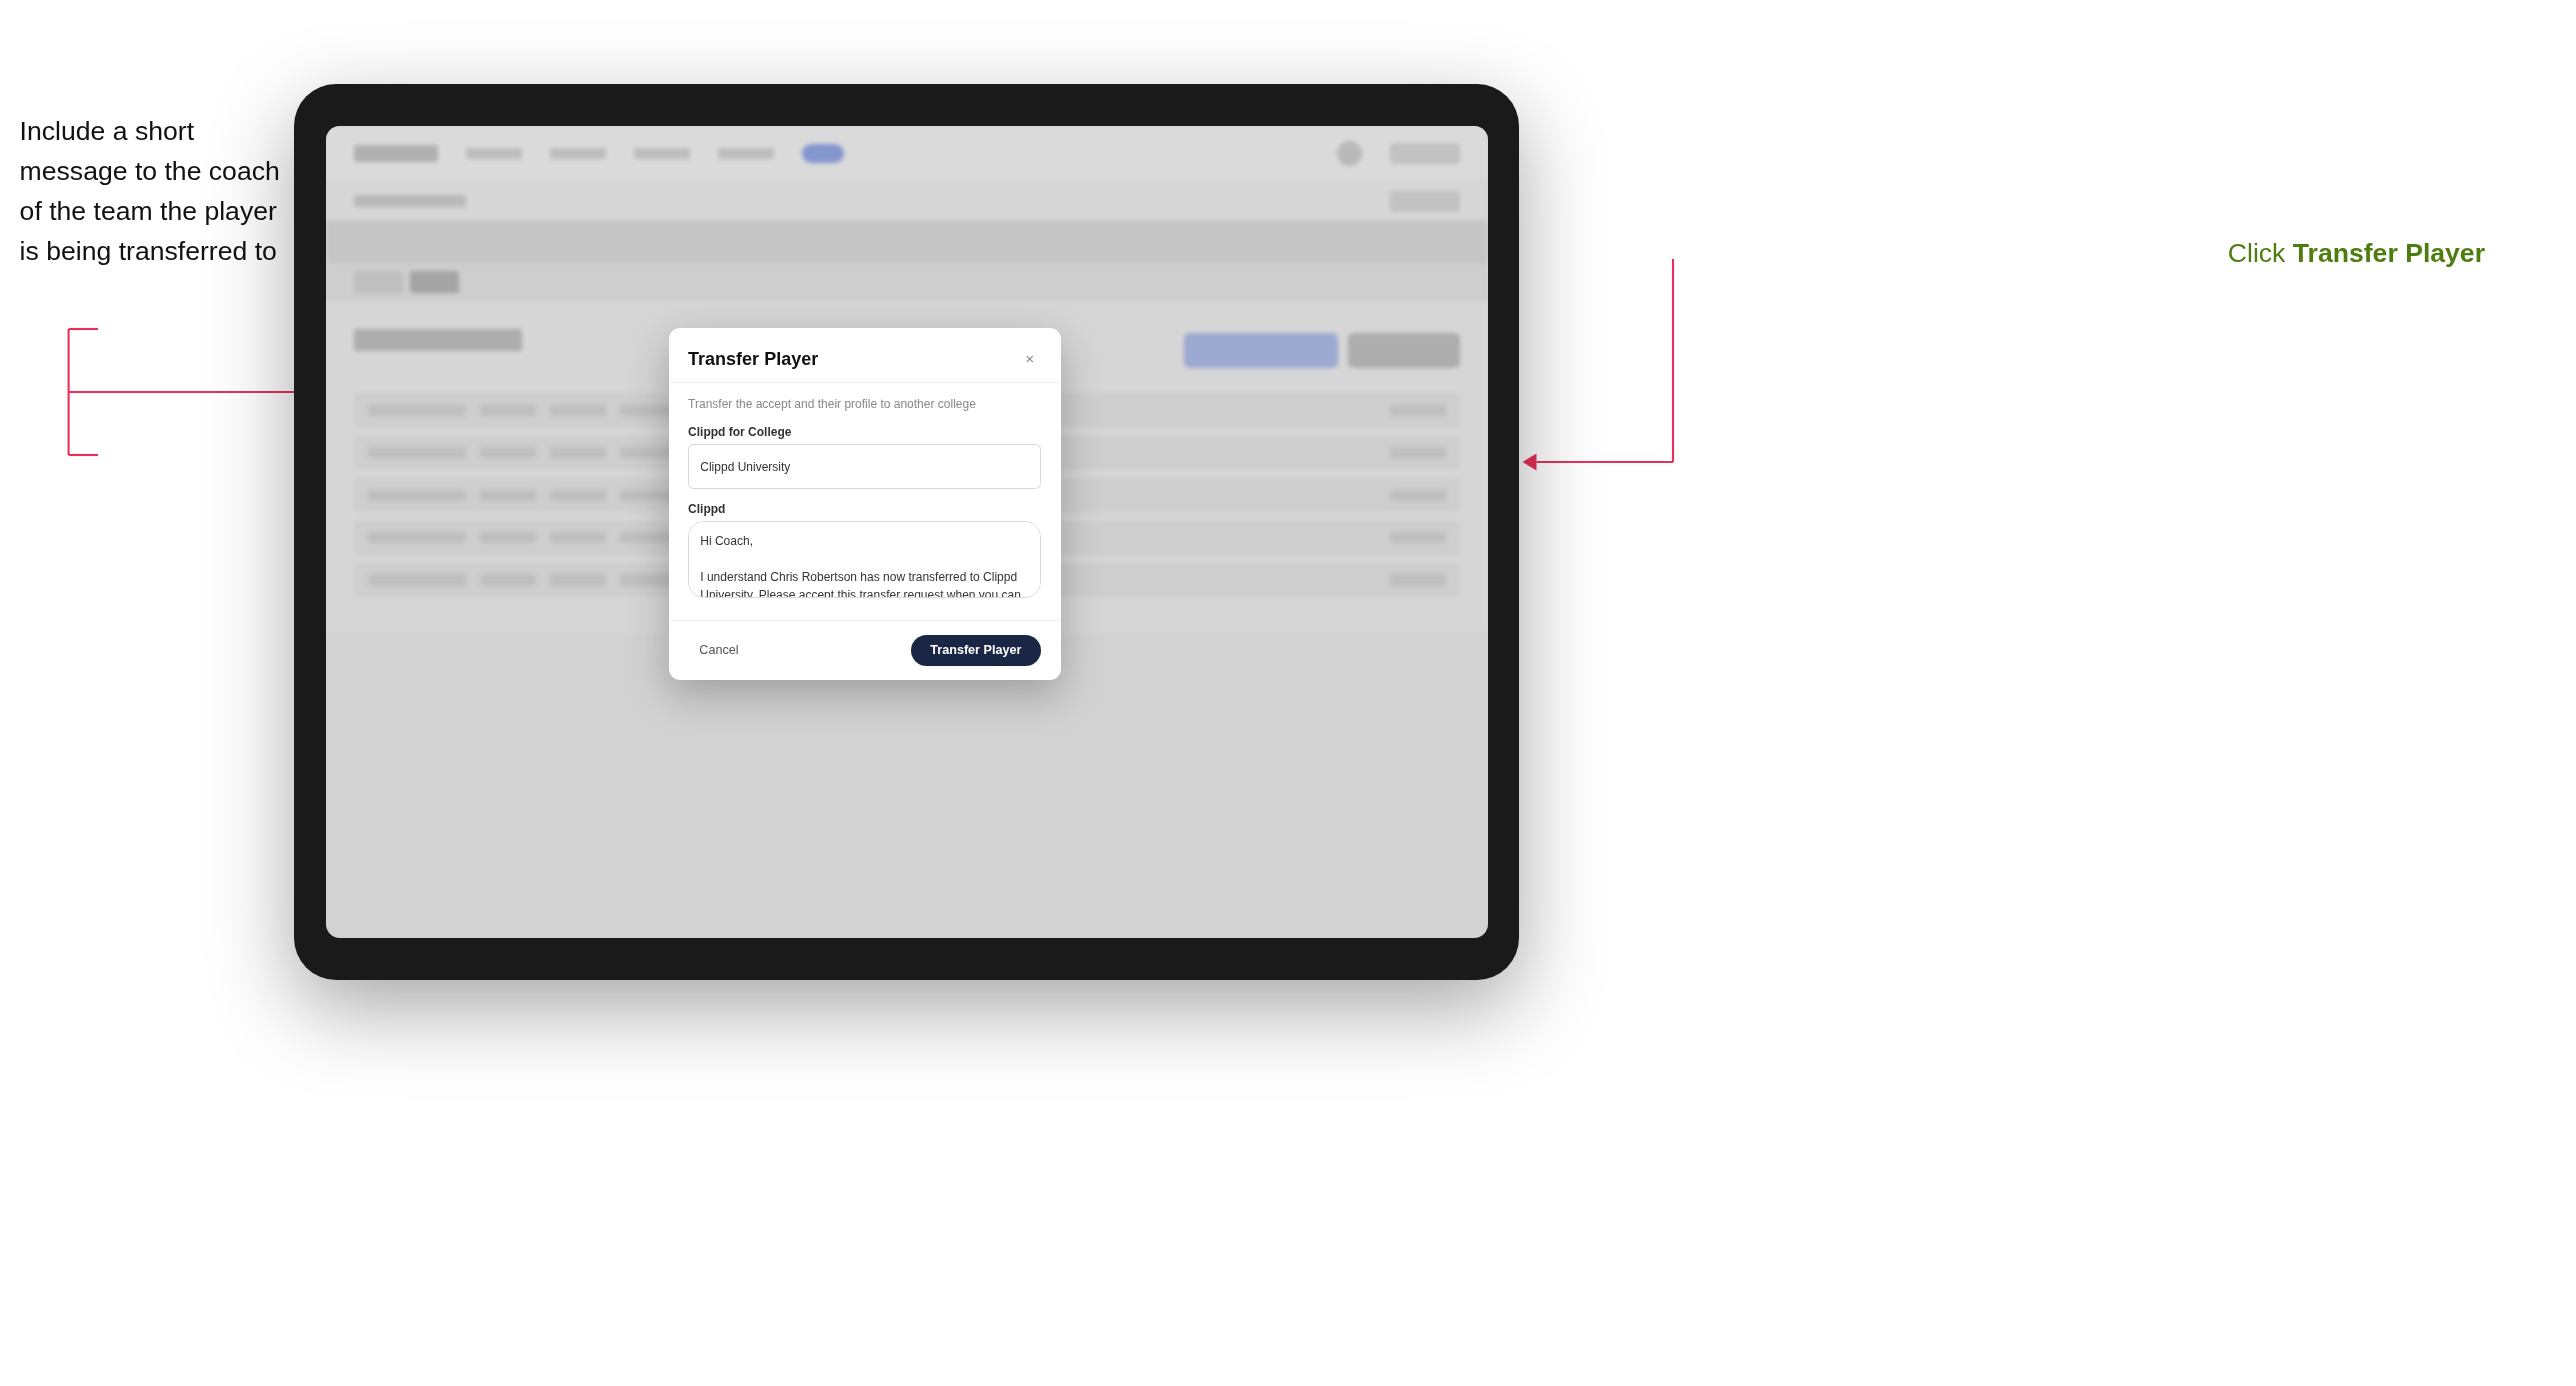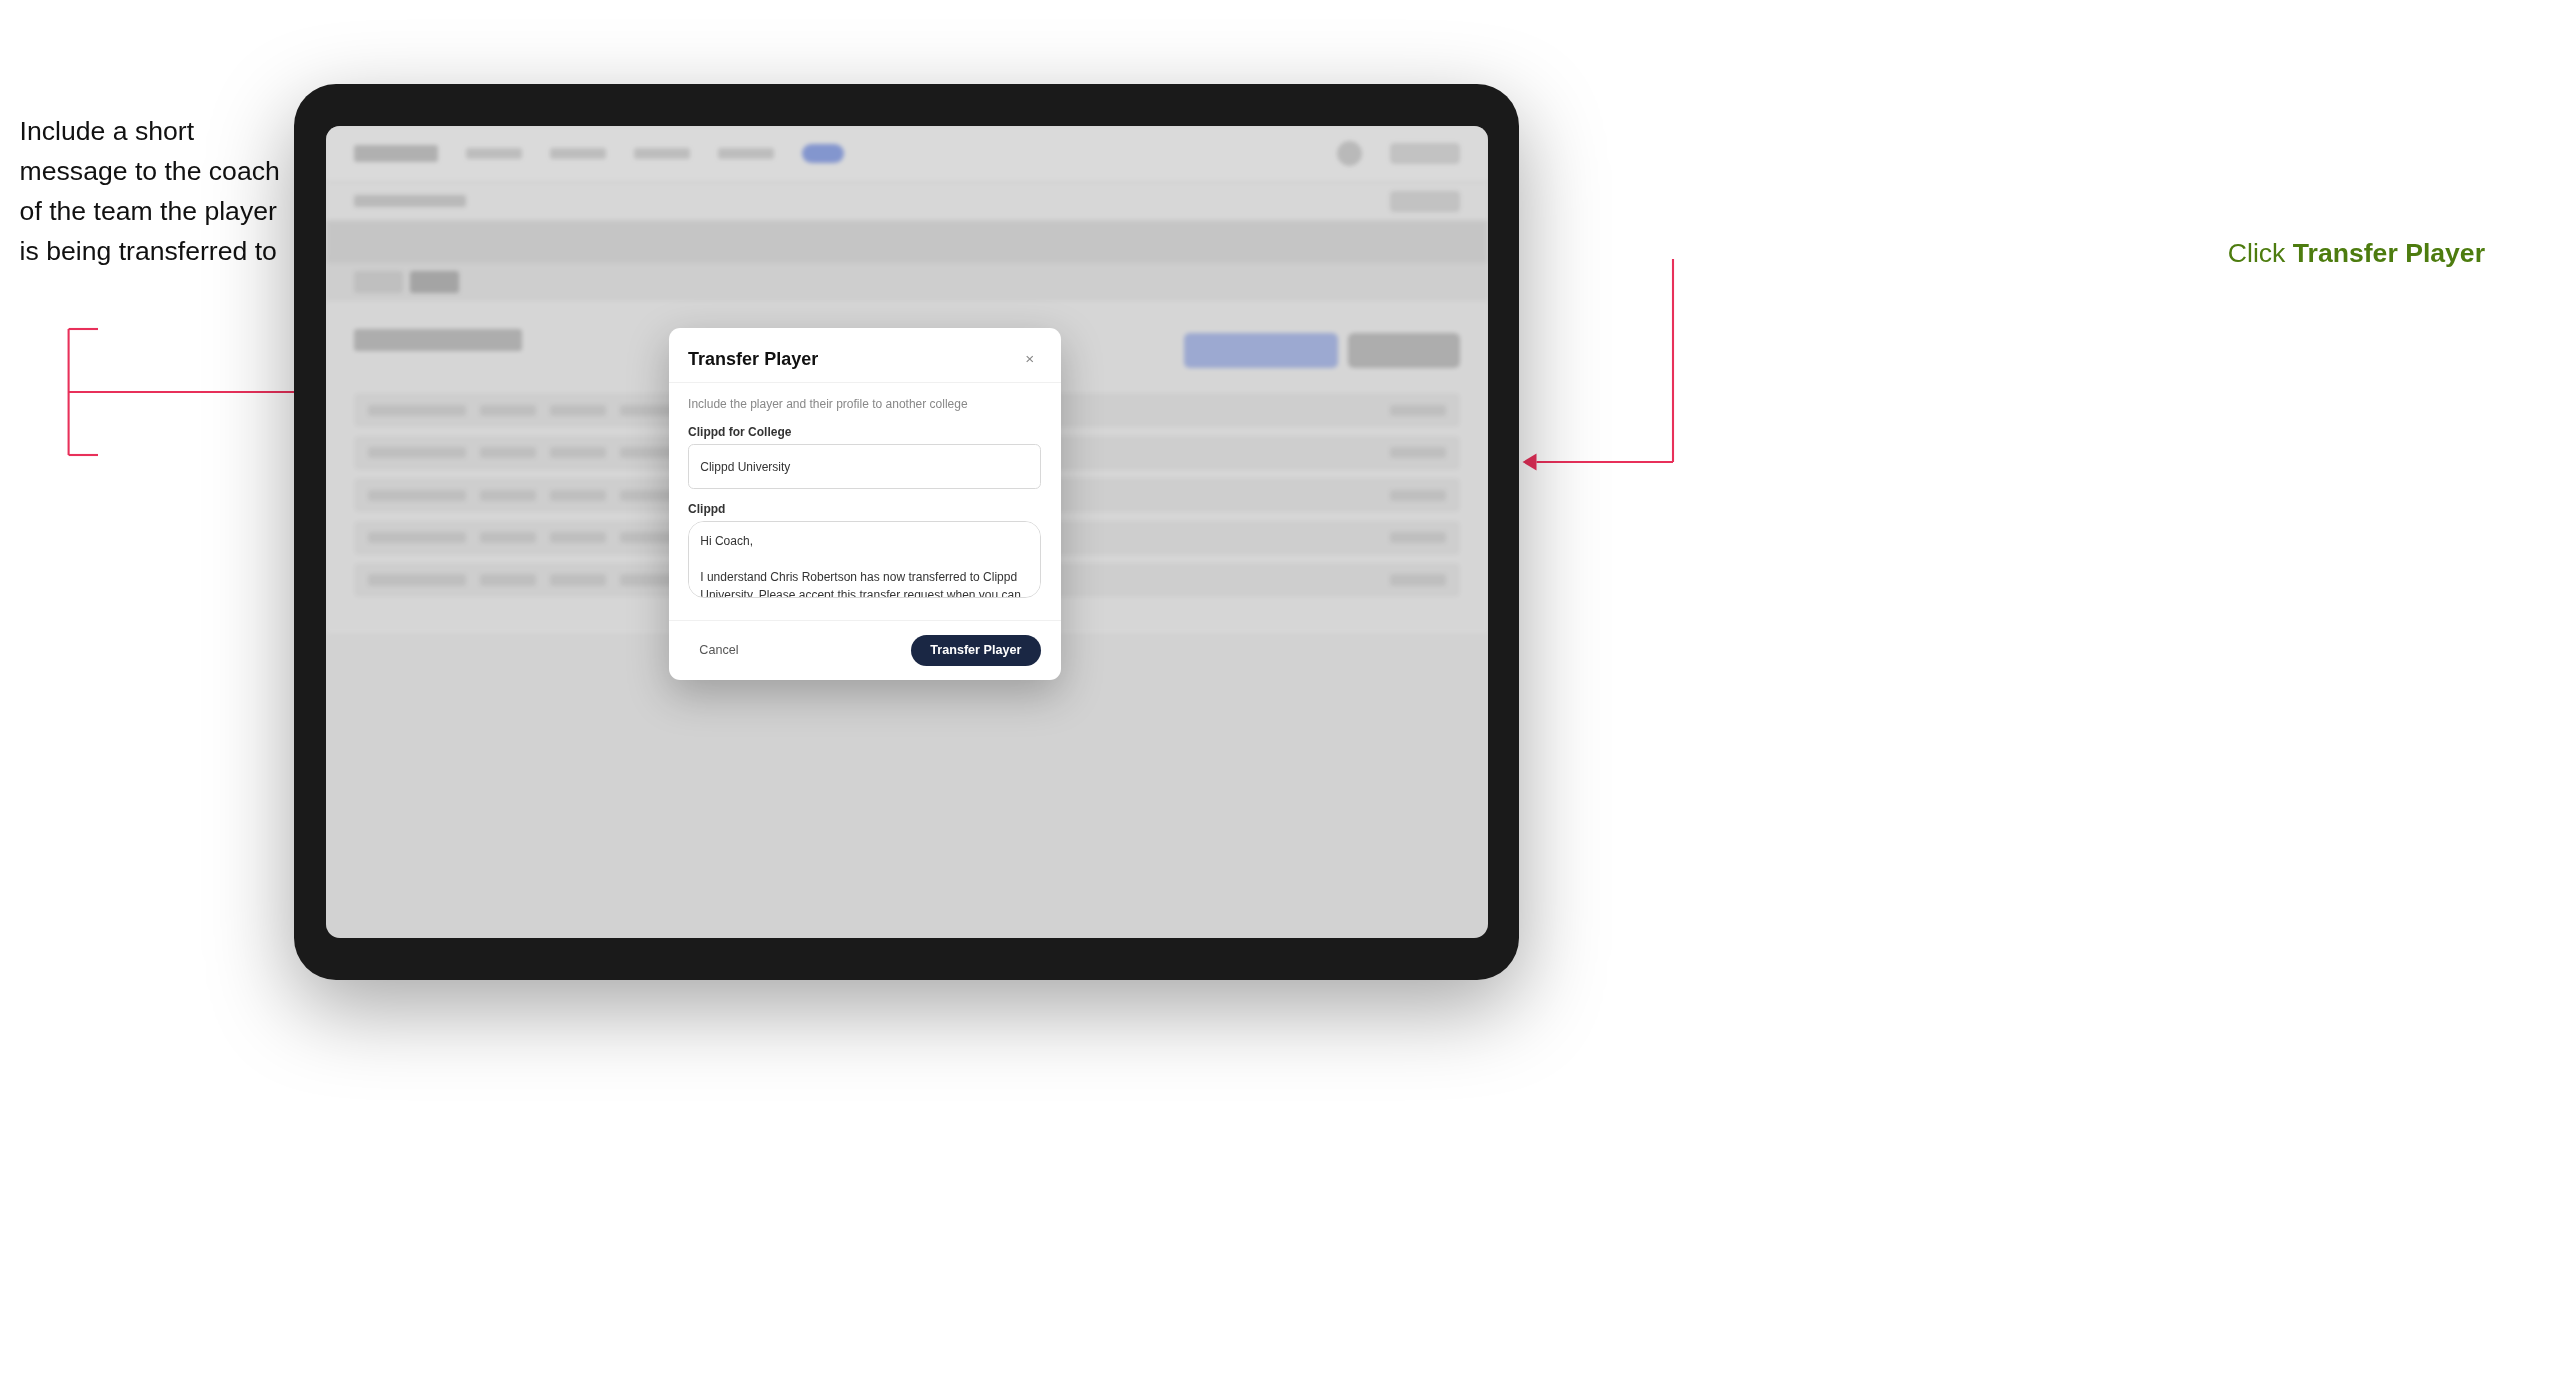--- a/index.html
+++ b/index.html
@@ -472,21 +472,21 @@
 
     <div class="modal-overlay">
       <div class="modal">
 
         <div class="modal-header">
           <span class="modal-title">Transfer Player</span>
           <button class="modal-close">×</button>
         </div>
 
         <div class="modal-body">
-          <p class="modal-description">Include the player and their profile to another college</p>
+          <p class="modal-description">Transfer the accept and their profile to another college</p>
 
           <label class="form-label">Clippd for College</label>
           <input class="form-input" type="text" value="Clippd University" style="">
 
           <label class="form-label">Clippd</label>
           <textarea class="form-textarea" style="">Hi Coach,
 
 I understand Chris Robertson has now transferred to Clippd University. Please accept this transfer request when you can.</textarea>
         </div>
 

